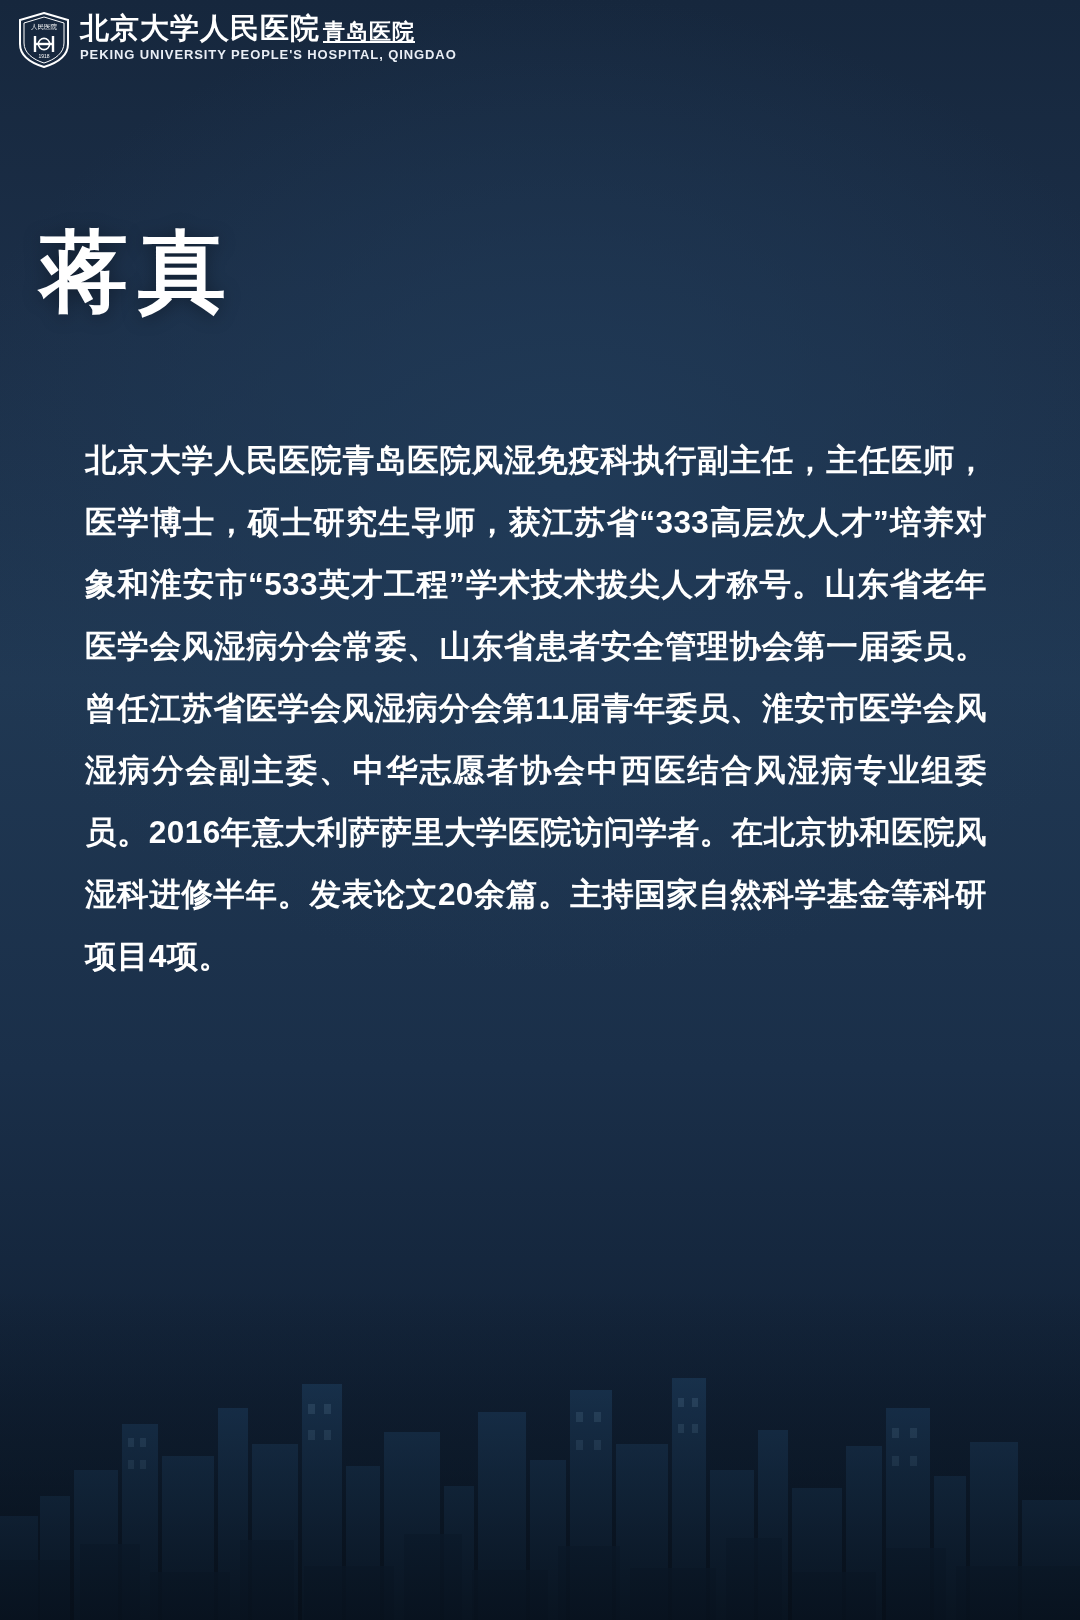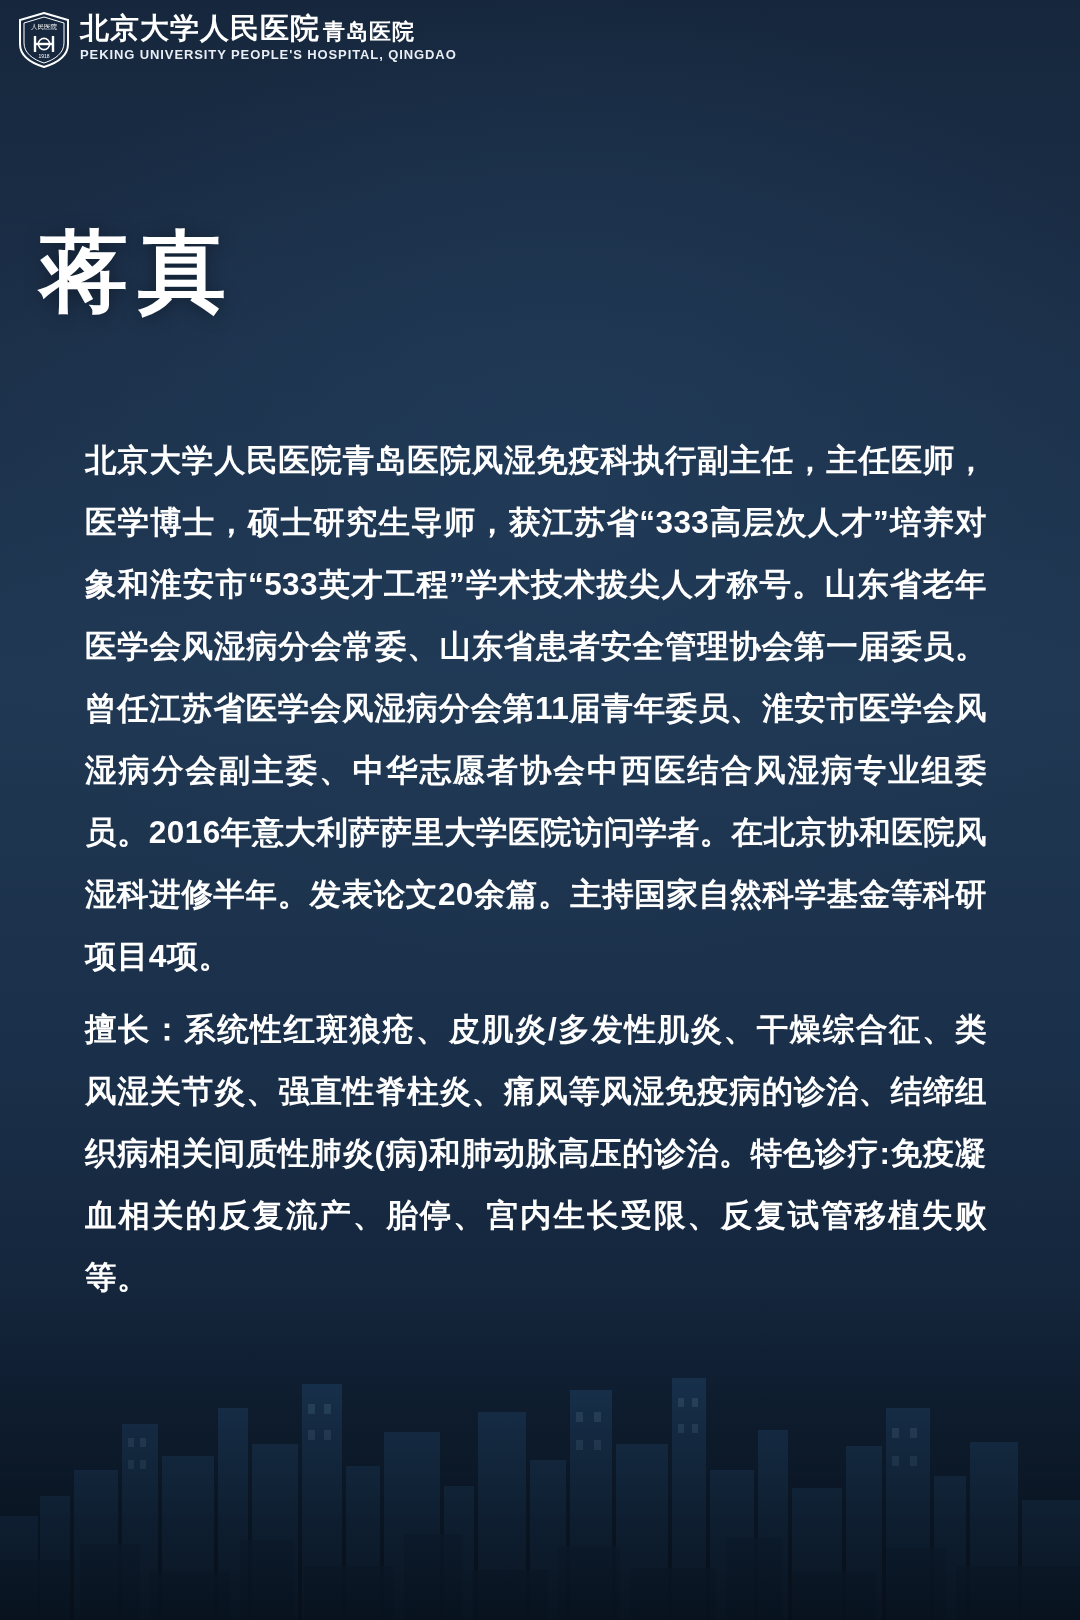--- a/index.html
+++ b/index.html
@@ -60,20 +60,21 @@
     line-height: 1;
     white-space: nowrap;
   }
   .logo-cn-sub {
     font-size: 22px;
     font-weight: bold;
     letter-spacing: 1px;
     line-height: 1;
     margin-left: 3px;
     white-space: nowrap;
+    text-decoration: underline;
   }
   .logo-en {
     font-size: 13px;
     font-weight: bold;
     color: #e9eef5;
     letter-spacing: 0.9px;
     white-space: nowrap;
   }
 
   
@@ -156,21 +157,20 @@
         <span class="logo-cn-sub">青岛医院</span>
       </div>
       <div class="logo-en">PEKING UNIVERSITY PEOPLE'S HOSPITAL, QINGDAO</div>
     </div>
   </div>
 
   <div class="name">蒋真</div>
 
   <div class="body-copy">
     <p>北京大学人民医院青岛医院风湿免疫科执行副主任，主任医师，医学博士，硕士研究生导师，获江苏省“333高层次人才”培养对象和淮安市“533英才工程”学术技术拔尖人才称号。山东省老年医学会风湿病分会常委、山东省患者安全管理协会第一届委员。曾任江苏省医学会风湿病分会第11届青年委员、淮安市医学会风湿病分会副主委、中华志愿者协会中西医结合风湿病专业组委员。2016年意大利萨萨里大学医院访问学者。在北京协和医院风湿科进修半年。发表论文20余篇。主持国家自然科学基金等科研项目4项。</p>
-    <p>擅长：系统性红斑狼疮、皮肌炎/多发性肌炎、干燥综合征、类风湿关节炎、强直性脊柱炎、痛风等风湿免疫病的诊治、结缔组织病相关间质性肺炎(病)和肺动脉高压的诊治。特色诊疗:免疫凝血相关的反复流产、胎停、宫内生长受限、反复试管移植失败等。</p>
   </div>
 
   <svg class="skyline" viewBox="0 0 1080 300" preserveAspectRatio="none" aria-hidden="true">
     <g fill="#2f5f8e" opacity="0.55">
       <rect x="0" y="196" width="38" height="104"></rect>
       <rect x="40" y="176" width="30" height="124"></rect>
       <rect x="74" y="150" width="44" height="150"></rect>
       <rect x="122" y="104" width="36" height="196"></rect>
       <rect x="162" y="136" width="52" height="164"></rect>
       <rect x="218" y="88" width="30" height="212"></rect>

